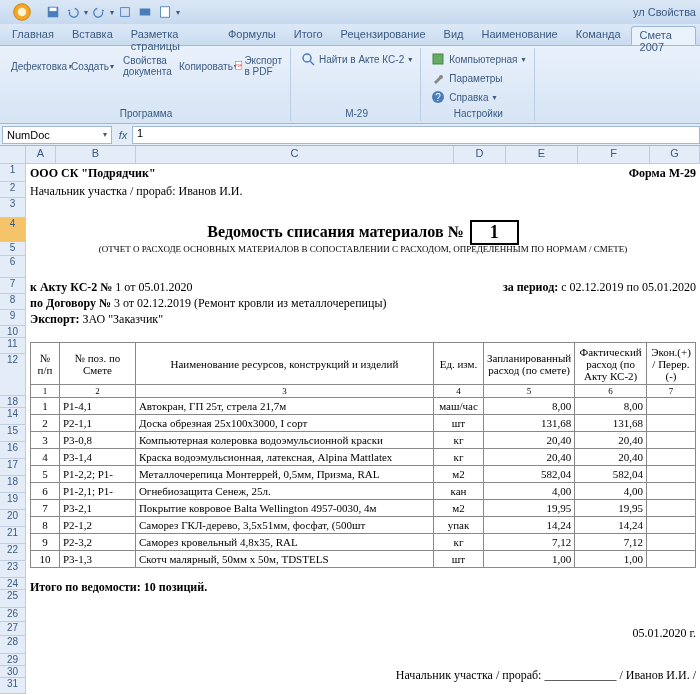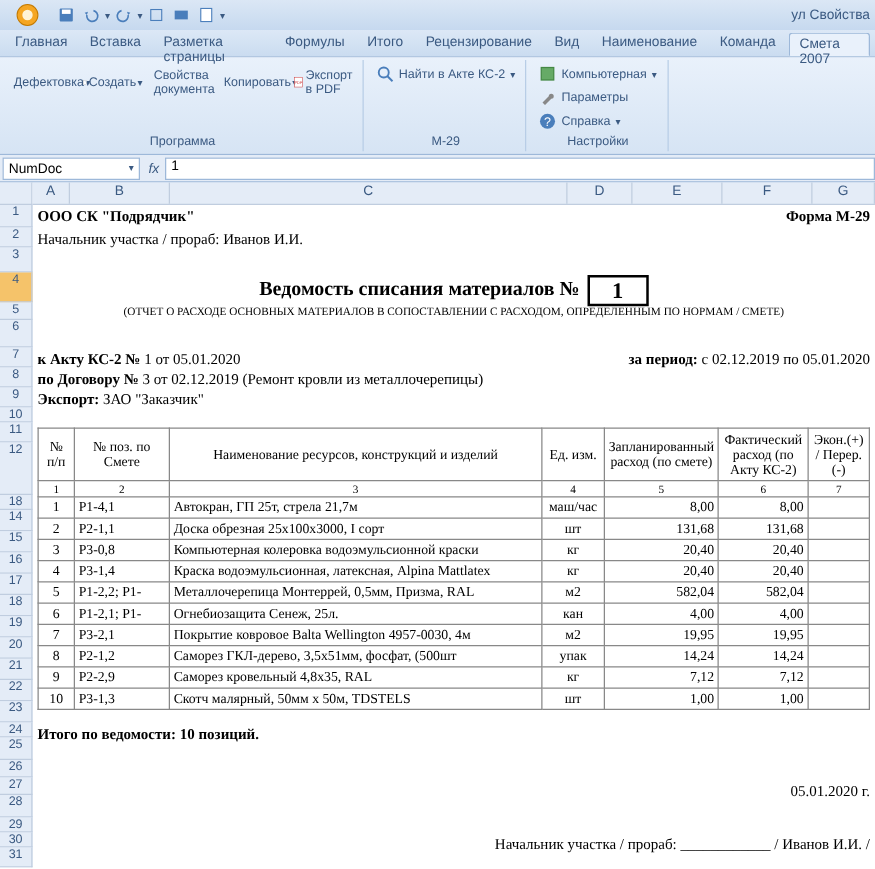--- a/index.html
+++ b/index.html
@@ -396,21 +396,21 @@
             <td class="c">8</td>
             <td>Р2-1,2</td>
             <td>Саморез ГКЛ-дерево, 3,5х51мм, фосфат, (500шт</td>
             <td class="c">упак</td>
             <td class="r">14,24</td>
             <td class="r">14,24</td>
             <td class="r"></td>
           </tr>
           <tr class="row-h">
             <td class="c">9</td>
-            <td>Р2-2,9</td>
+            <td>Р2-3,2</td>
             <td>Саморез кровельный 4,8х35, RAL</td>
             <td class="c">кг</td>
             <td class="r">7,12</td>
             <td class="r">7,12</td>
             <td class="r"></td>
           </tr>
           <tr class="row-h">
             <td class="c">10</td>
             <td>Р3-1,3</td>
             <td>Скотч малярный, 50мм х 50м, TDSTELS</td>

